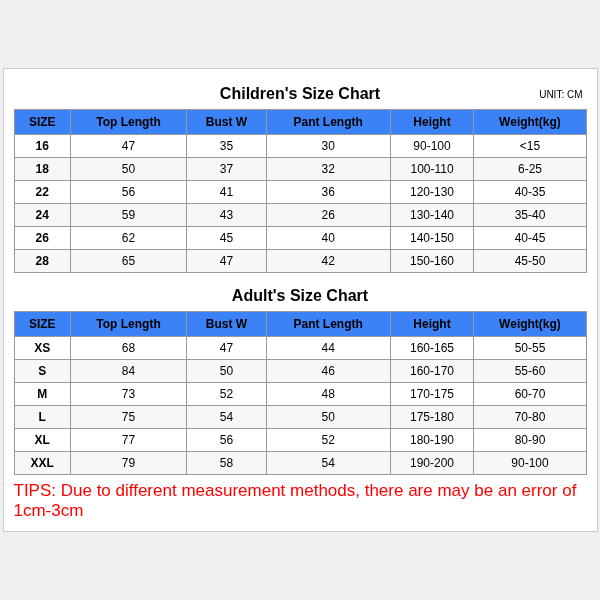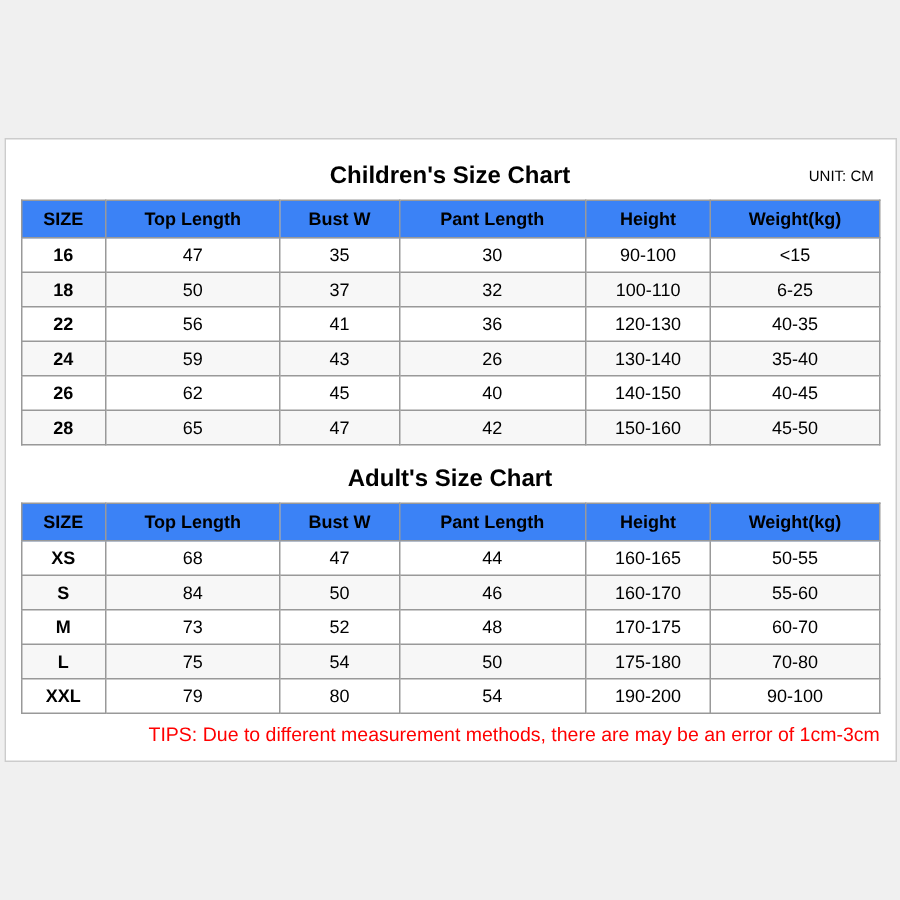--- a/index.html
+++ b/index.html
@@ -55,22 +55,22 @@
       background: #f7f7f7;
     }
     tr:nth-child(odd) td {
       background: #ffffff;
     }
     td:first-child {
       font-weight: bold;
       margin-top: 40px;
     }
     .tips {
-      text-align: right;
-      font-size: 13px;
+      text-align: left;
+      font-size: 17px;
       color: red;
       margin-top: 6px;
     }
     .adult-section {
       margin-top: 8px;
     }
   </style>
 </head>
 <body>
 
@@ -185,23 +185,31 @@
           </tr>
           <tr>
             <td>L</td>
             <td>75</td>
             <td>54</td>
             <td>50</td>
             <td>175-180</td>
             <td>70-80</td>
           </tr>
           <tr>
+            <td>XL</td>
+            <td>77</td>
+            <td>56</td>
+            <td>52</td>
+            <td>180-190</td>
+            <td>80-90</td>
+          </tr>
+          <tr>
             <td>XXL</td>
             <td>79</td>
-            <td>80</td>
+            <td>58</td>
             <td>54</td>
             <td>190-200</td>
             <td>90-100</td>
           </tr>
         </tbody>
     </table>
   </div>
 
   <div class="tips">TIPS: Due to different measurement methods, there are may be an error of 1cm-3cm</div>
 </div>

